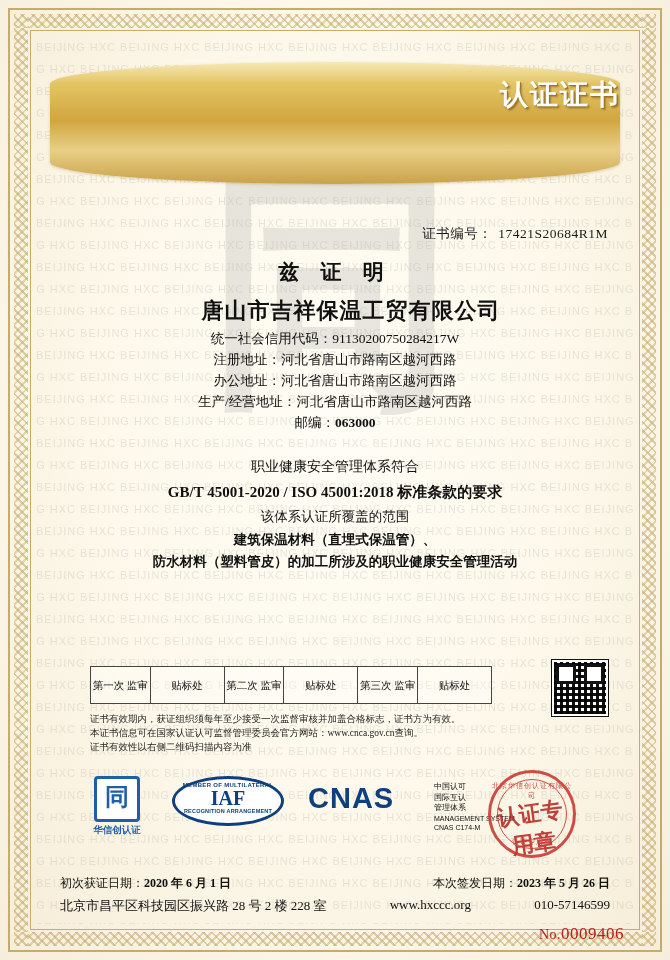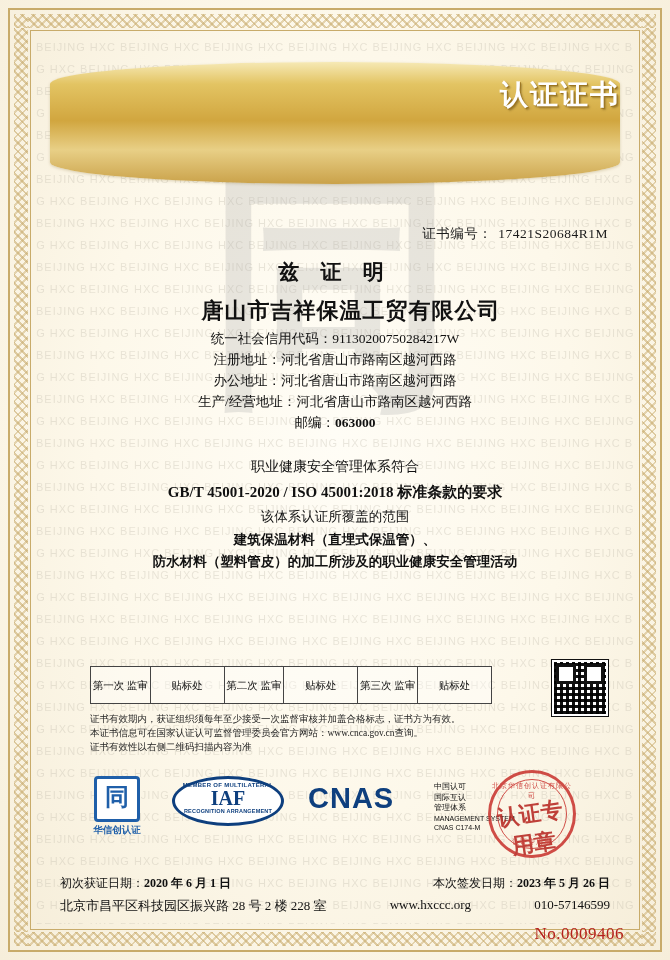--- a/index.html
+++ b/index.html
@@ -356,21 +356,21 @@
     font-family: "Liberation Serif", serif;
   }
   .serial {
     position: absolute;
     right: 46px; bottom: 16px;
     font-size: 17px;
     color: #b5211c;
     font-family: "Liberation Serif", serif;
     letter-spacing: .5px;
   }
-  .serial .pfx { font-size: 17px; }
+  .serial .pfx { font-size: 14px; }
 </style>
 </head>
 <body>
 
 <div class="certificate">
 
   <div class="border-outer"></div>
   <div class="border-guilloche"></div>
   <div class="border-inner"></div>
 

